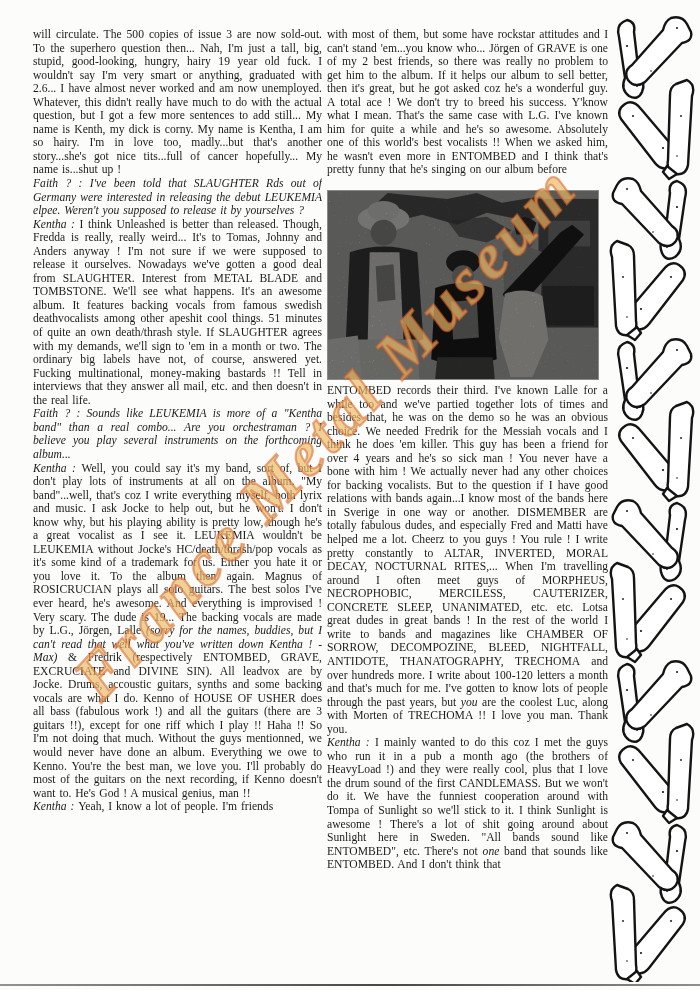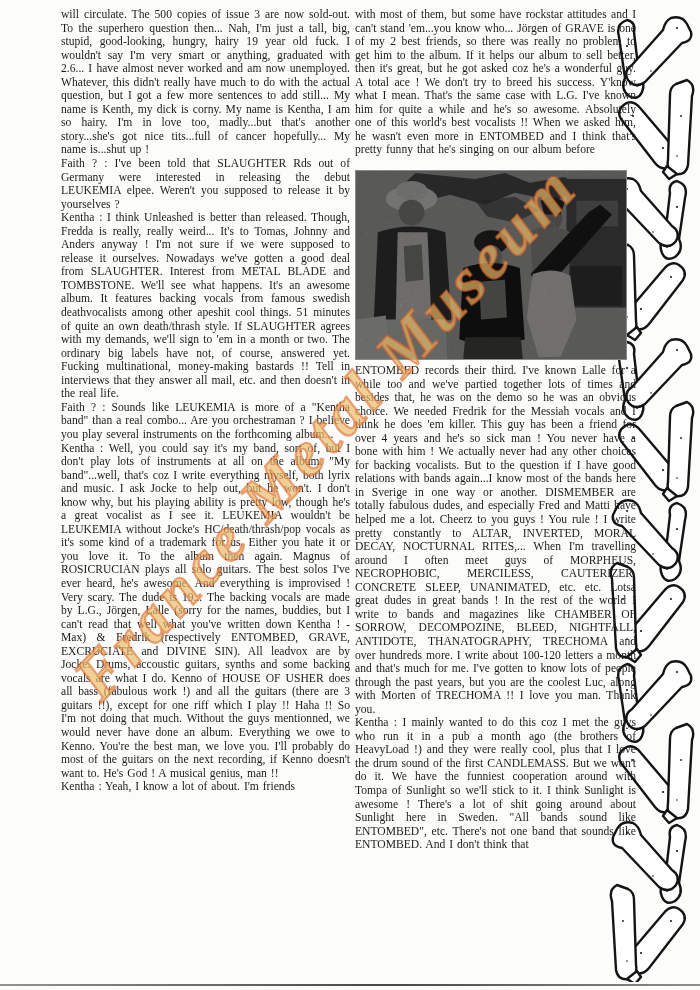--- a/index.html
+++ b/index.html
@@ -2,26 +2,26 @@
 <html><head>
 <meta charset="utf-8">
 <style>
   html,body{margin:0;padding:0;}
   body{
     width:700px;height:990px;position:relative;overflow:hidden;
     background:#fcfcfa;
     font-family:"Liberation Serif", serif;
     color:#1b1b1b;
   }
-  .col{position:absolute;top:8px;height:944px;overflow:hidden;z-index:2;margin-left:28px;}
+  .col{position:absolute;top:28px;height:944px;overflow:hidden;z-index:2;}
   #col-left{left:33px;width:289px;}
   #col-right{left:327px;width:281px;}
   .para{margin:0;text-align:justify;font-size:11.6px;line-height:13.55px;word-spacing:1px;}
-  .para.q{}
-  .it{}
+  .para.q{font-style:italic;}
+  .it{font-style:italic;}
   
   .photo{
     width:272px;height:190px;margin:13px 0 4px 0;
     position:relative;border:1px solid #8a8a8a;box-sizing:border-box;
     background:#b0b0b0;overflow:hidden;
   }
   .photo svg{display:block;width:100%;height:100%;}
   
   .watermark{
     position:absolute;left:86px;top:652px;z-index:10;
@@ -49,21 +49,21 @@
 <body>
 
 <div>
 
   <div class="col" id="col-left">
       <p class="para"><span>will circulate. The 500 copies of issue 3 are now sold-out. To the superhero question then... Nah, I'm just a tall, big, stupid, good-looking, hungry, hairy 19 year old fuck. I wouldn't say I'm very smart or anything, graduated with 2.6... I have almost never worked and am now unemployed. Whatever, this didn't really have much to do with the actual question, but I got a few more sentences to add still... My name is Kenth, my dick is corny. My name is Kentha, I am so hairy. I'm in love too, madly...but that's another story...she's got nice tits...full of cancer hopefully... My name is...shut up !</span></p>
       <p class="para q"><span>Faith ? : I've been told that SLAUGHTER Rds out of Germany were interested in releasing the debut LEUKEMIA elpee. Weren't you supposed to release it by yourselves ?</span></p>
       <p class="para"><span class="it">Kentha : </span><span>I think Unleashed is better than released. Though, Fredda is really, really weird... It's to Tomas, Johnny and Anders anyway ! I'm not sure if we were supposed to release it ourselves. Nowadays we've gotten a good deal from SLAUGHTER. Interest from METAL BLADE and TOMBSTONE. We'll see what happens. It's an awesome album. It features backing vocals from famous swedish deathvocalists among other apeshit cool things. 51 minutes of quite an own death/thrash style. If SLAUGHTER agrees with my demands, we'll sign to 'em in a month or two. The ordinary big labels have not, of course, answered yet. Fucking multinational, money-making bastards !! Tell in interviews that they answer all mail, etc. and then doesn't in the real life.</span></p>
       <p class="para q"><span>Faith ? : Sounds like LEUKEMIA is more of a "Kentha band" than a real combo... Are you orchestraman ? I believe you play several instruments on the forthcoming album...</span></p>
       <p class="para"><span class="it">Kentha : </span><span>Well, you could say it's my band, sort of, but I don't play lots of instruments at all on the album. "My band"...well, that's coz I write everything myself, both lyrix and music. I ask Jocke to help out, but he won't. I don't know why, but his playing ability is pretty low, though he's a great vocalist as I see it. LEUKEMIA wouldn't be LEUKEMIA without Jocke's HC/death/thrash/pop vocals as it's some kind of a trademark for us. Either you hate it or you love it. To the album then again. Magnus of ROSICRUCIAN plays all solo guitars. The best solos I've ever heard, he's awesome. And everything is improvised ! Very scary. The dude is 19... The backing vocals are made by L.G., Jörgen, Lalle </span><span class="it">(sorry for the names, buddies, but I can't read that well what you've written down Kentha ! -Max)</span><span> &amp; Fredrik (respectively ENTOMBED, GRAVE, EXCRUCIATE and DIVINE SIN). All leadvox are by Jocke. Drums, accoustic guitars, synths and some backing vocals are what I do. Kenno of HOUSE OF USHER does all bass (fabulous work !) and all the guitars (there are 3 guitars !!), except for one riff which I play !! Haha !! So I'm not doing that much. Without the guys mentionned, we would never have done an album. Everything we owe to Kenno. You're the best man, we love you. I'll probably do most of the guitars on the next recording, if Kenno doesn't want to. He's God ! A musical genius, man !!</span></p>
-      <p class="para"><span class="it">Kentha : </span><span>Yeah, I know a lot of about. I'm friends</span></p>
+      <p class="para"><span class="it">Kentha : </span><span>Yeah, I know a lot of people. I'm friends</span></p>
     </div>
 
   <div class="col" id="col-right">
     <div>
         <p class="para"><span>with most of them, but some have rockstar attitudes and I can't stand 'em...you know who... Jörgen of GRAVE is one of my 2 best friends, so there was really no problem to get him to the album. If it helps our album to sell better, then it's great, but he got asked coz he's a wonderful guy. A total ace ! We don't try to breed his success. Y'know what I mean. That's the same case with L.G. I've known him for quite a while and he's so awesome. Absolutely one of this world's best vocalists !! When we asked him, he wasn't even more in ENTOMBED and I think that's pretty funny that he's singing on our album before</span></p>
       </div>
 
     <div class="photo">
       <svg viewBox="0 0 272 190" preserveAspectRatio="none">
         <defs>

